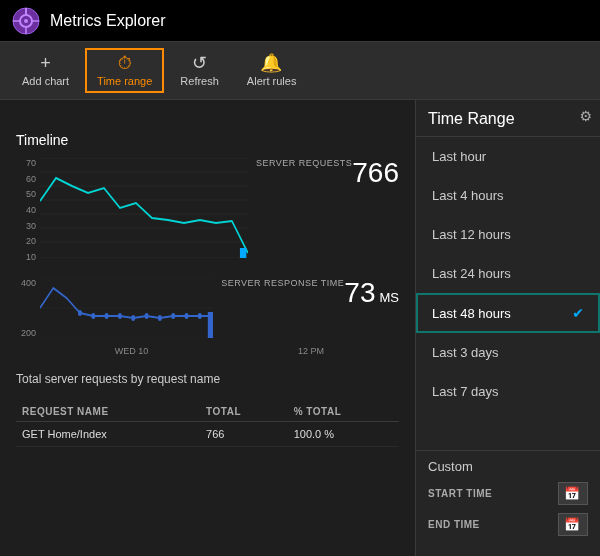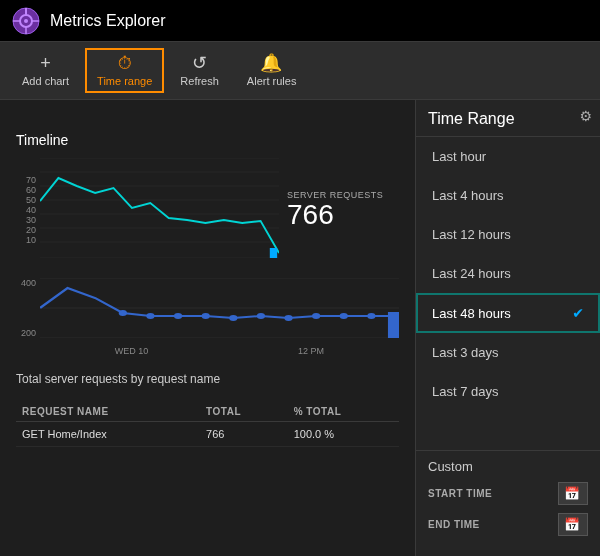--- a/index.html
+++ b/index.html
@@ -88,35 +88,35 @@
 
     
     .chart-area {
       position: relative;
       margin-bottom: 16px;
     }
 
     .chart-labels-y {
       display: flex;
       flex-direction: column;
-      justify-content: center;
+      justify-content: space-between;
       font-size: 9px;
       color: #888;
       text-align: right;
       padding-right: 4px;
       width: 24px;
     }
 
     .chart-svg-wrap {
       flex: 1;
     }
 
     .chart-metrics {
       display: flex;
-      flex-direction: column;
+      flex-direction: row;
       justify-content: center;
       padding-left: 8px;
       min-width: 120px;
     }
 
     .metric-label {
       font-size: 9px;
       color: #aaa;
       letter-spacing: 0.5px;
       text-transform: uppercase;
@@ -361,20 +361,27 @@
             <circle cx="160" cy="38" r="3" fill="#3366cc"></circle>
             <circle cx="180" cy="40" r="3" fill="#3366cc"></circle>
             <circle cx="200" cy="38" r="3" fill="#3366cc"></circle>
             <circle cx="220" cy="38" r="3" fill="#3366cc"></circle>
             <circle cx="240" cy="38" r="3" fill="#3366cc"></circle>
             <circle cx="260" cy="38" r="3" fill="#3366cc"></circle>
 
             <rect x="252" y="34" width="8" height="26" fill="#3366cc"></rect>
           </svg>
         </div>
+        <div class="chart-metrics">
+          <div class="metric-label">SERVER RESPONSE TIME</div>
+          <div style="display:flex;align-items:baseline;gap:4px;">
+            <div class="metric-value">73</div>
+            <div class="metric-unit">MS</div>
+          </div>
+        </div>
       </div>
       <div class="chart-x-labels">
         <span>WED 10</span>
         <span>12 PM</span>
       </div>
     </div>
 
     <div class="table-section">
       <div class="table-title">Total server requests by request name</div>
       <table>

